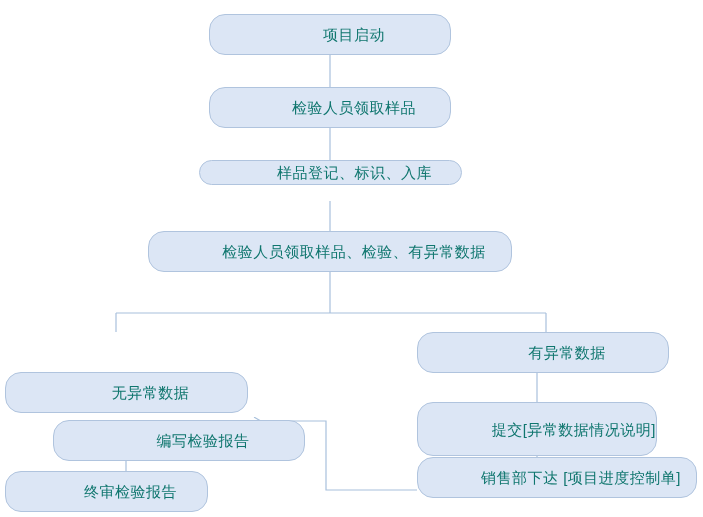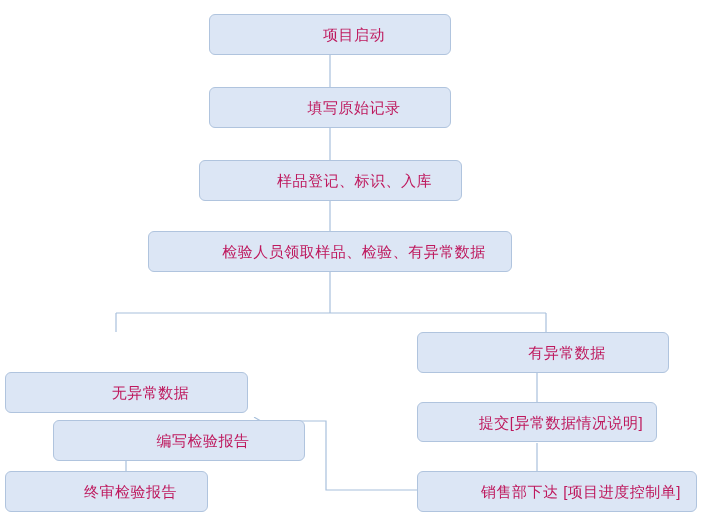--- a/index.html
+++ b/index.html
@@ -24,25 +24,25 @@
     top: 0;
     width: 703px;
     height: 517px;
     pointer-events: none;
   }
   .node {
     position: absolute;
     box-sizing: border-box;
     background: #dce6f5;
     border: 1px solid #b0c4de;
-    border-radius: 6px;
+    border-radius: 16px;
     display: flex;
     align-items: center;
     justify-content: center;
-    color: #be185d;
+    color: #0f766e;
     font-size: 15px;
     letter-spacing: 0.5px;
     white-space: nowrap;
     z-index: 2;
     padding-left: 48px;
   }
   .node-label {
     display: block;
     line-height: 1;
   }
@@ -72,41 +72,41 @@
         <polyline points="537,443 537,471" fill="none" stroke="#a8c0dc" stroke-width="1.2"></polyline>
         <polyline points="417,490 326,490 326,421 254,421" fill="none" stroke="#a8c0dc" stroke-width="1.2" marker-end="url(#arrowhead-left)"></polyline>
       </g>
   </svg>
 
   <div id="node-layer">
       <div class="node" style="left: 209px; top: 14px; width: 242px; height: 41px; background: rgb(220, 230, 245); border-color: rgb(176, 196, 222);">
         <span class="node-label">项目启动</span>
       </div>
       <div class="node" style="left: 209px; top: 87px; width: 242px; height: 41px; background: rgb(220, 230, 245); border-color: rgb(176, 196, 222);">
-        <span class="node-label">填写原始记录</span>
+        <span class="node-label">检验人员领取样品</span>
       </div>
-      <div class="node" style="left: 199px; top: 160px; width: 263px; height: 41px; background: rgb(220, 230, 245); border-color: rgb(176, 196, 222);">
+      <div class="node" style="left: 199px; top: 160px; width: 263px; height: 25px; background: rgb(220, 230, 245); border-color: rgb(176, 196, 222);">
         <span class="node-label">样品登记、标识、入库</span>
       </div>
       <div class="node" style="left: 148px; top: 231px; width: 364px; height: 41px; background: rgb(220, 230, 245); border-color: rgb(176, 196, 222);">
         <span class="node-label">检验人员领取样品、检验、有异常数据</span>
       </div>
       <div class="node" style="left: 5px; top: 332px; width: 243px; height: 41px; background: rgb(220, 230, 245); border-color: rgb(176, 196, 222); margin-top: 40px;">
         <span class="node-label">无异常数据</span>
       </div>
       <div class="node" style="left: 417px; top: 332px; width: 252px; height: 41px; background: rgb(220, 230, 245); border-color: rgb(176, 196, 222);">
         <span class="node-label">有异常数据</span>
       </div>
       <div class="node" style="left: 5px; top: 420px; width: 252px; height: 41px; background: rgb(220, 230, 245); border-color: rgb(176, 196, 222); margin-left: 48px;">
         <span class="node-label">编写检验报告</span>
       </div>
-      <div class="node" style="left: 417px; top: 402px; width: 240px; height: 40px; background: rgb(220, 230, 245); border-color: rgb(176, 196, 222);">
+      <div class="node" style="left: 417px; top: 402px; width: 240px; height: 54px; background: rgb(220, 230, 245); border-color: rgb(176, 196, 222); justify-content: flex-end;">
         <span class="node-label">提交[异常数据情况说明]</span>
       </div>
       <div class="node" style="left: 5px; top: 471px; width: 203px; height: 41px; background: rgb(220, 230, 245); border-color: rgb(176, 196, 222);">
         <span class="node-label">终审检验报告</span>
       </div>
-      <div class="node" style="left: 417px; top: 471px; width: 280px; height: 41px; background: rgb(220, 230, 245); border-color: rgb(176, 196, 222);">
+      <div class="node" style="left: 417px; top: 457px; width: 280px; height: 41px; background: rgb(220, 230, 245); border-color: rgb(176, 196, 222);">
         <span class="node-label">销售部下达 [项目进度控制单]</span>
       </div>
     </div>
 
 </div>
 
 </body></html>

